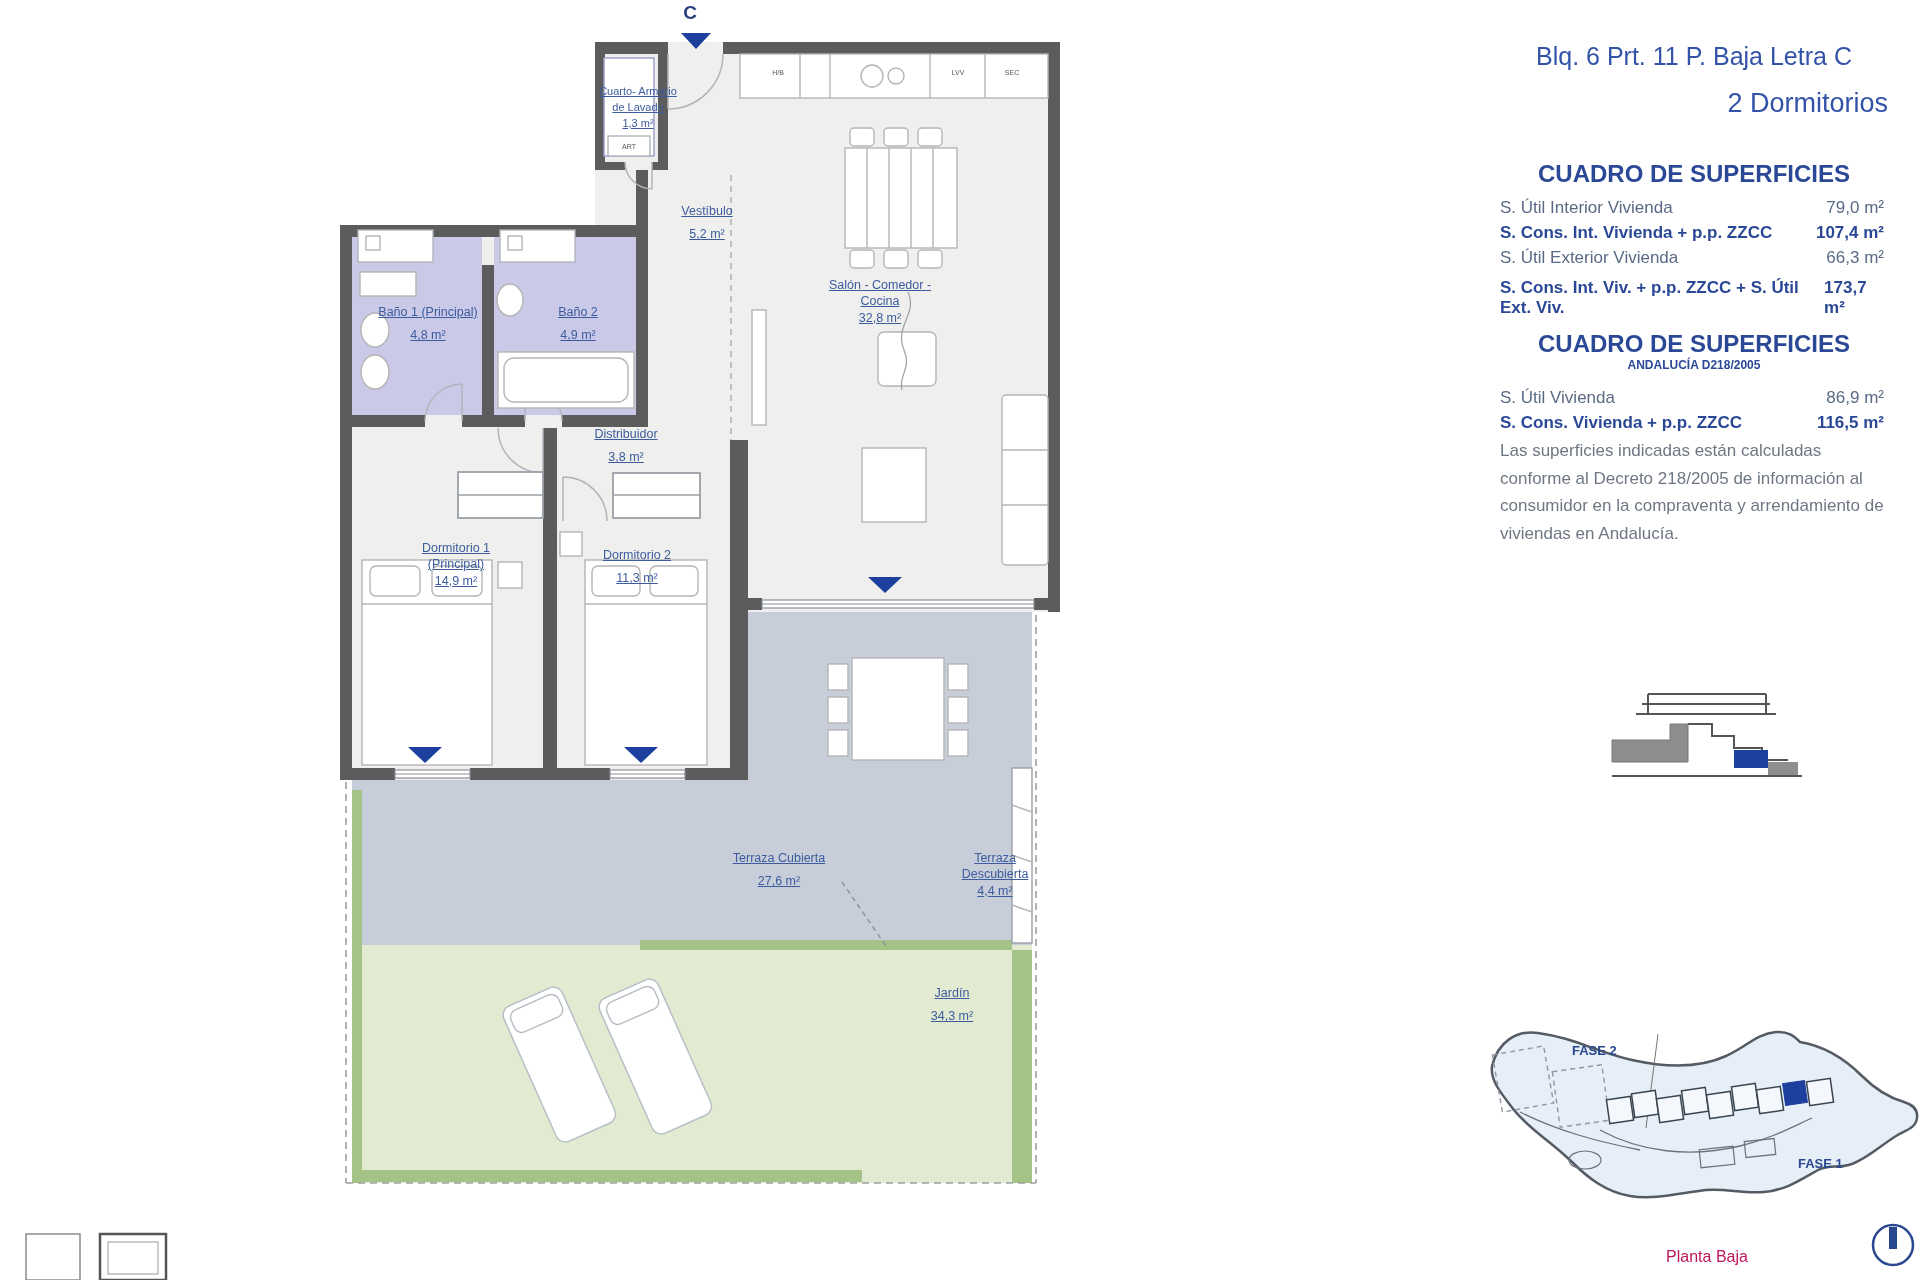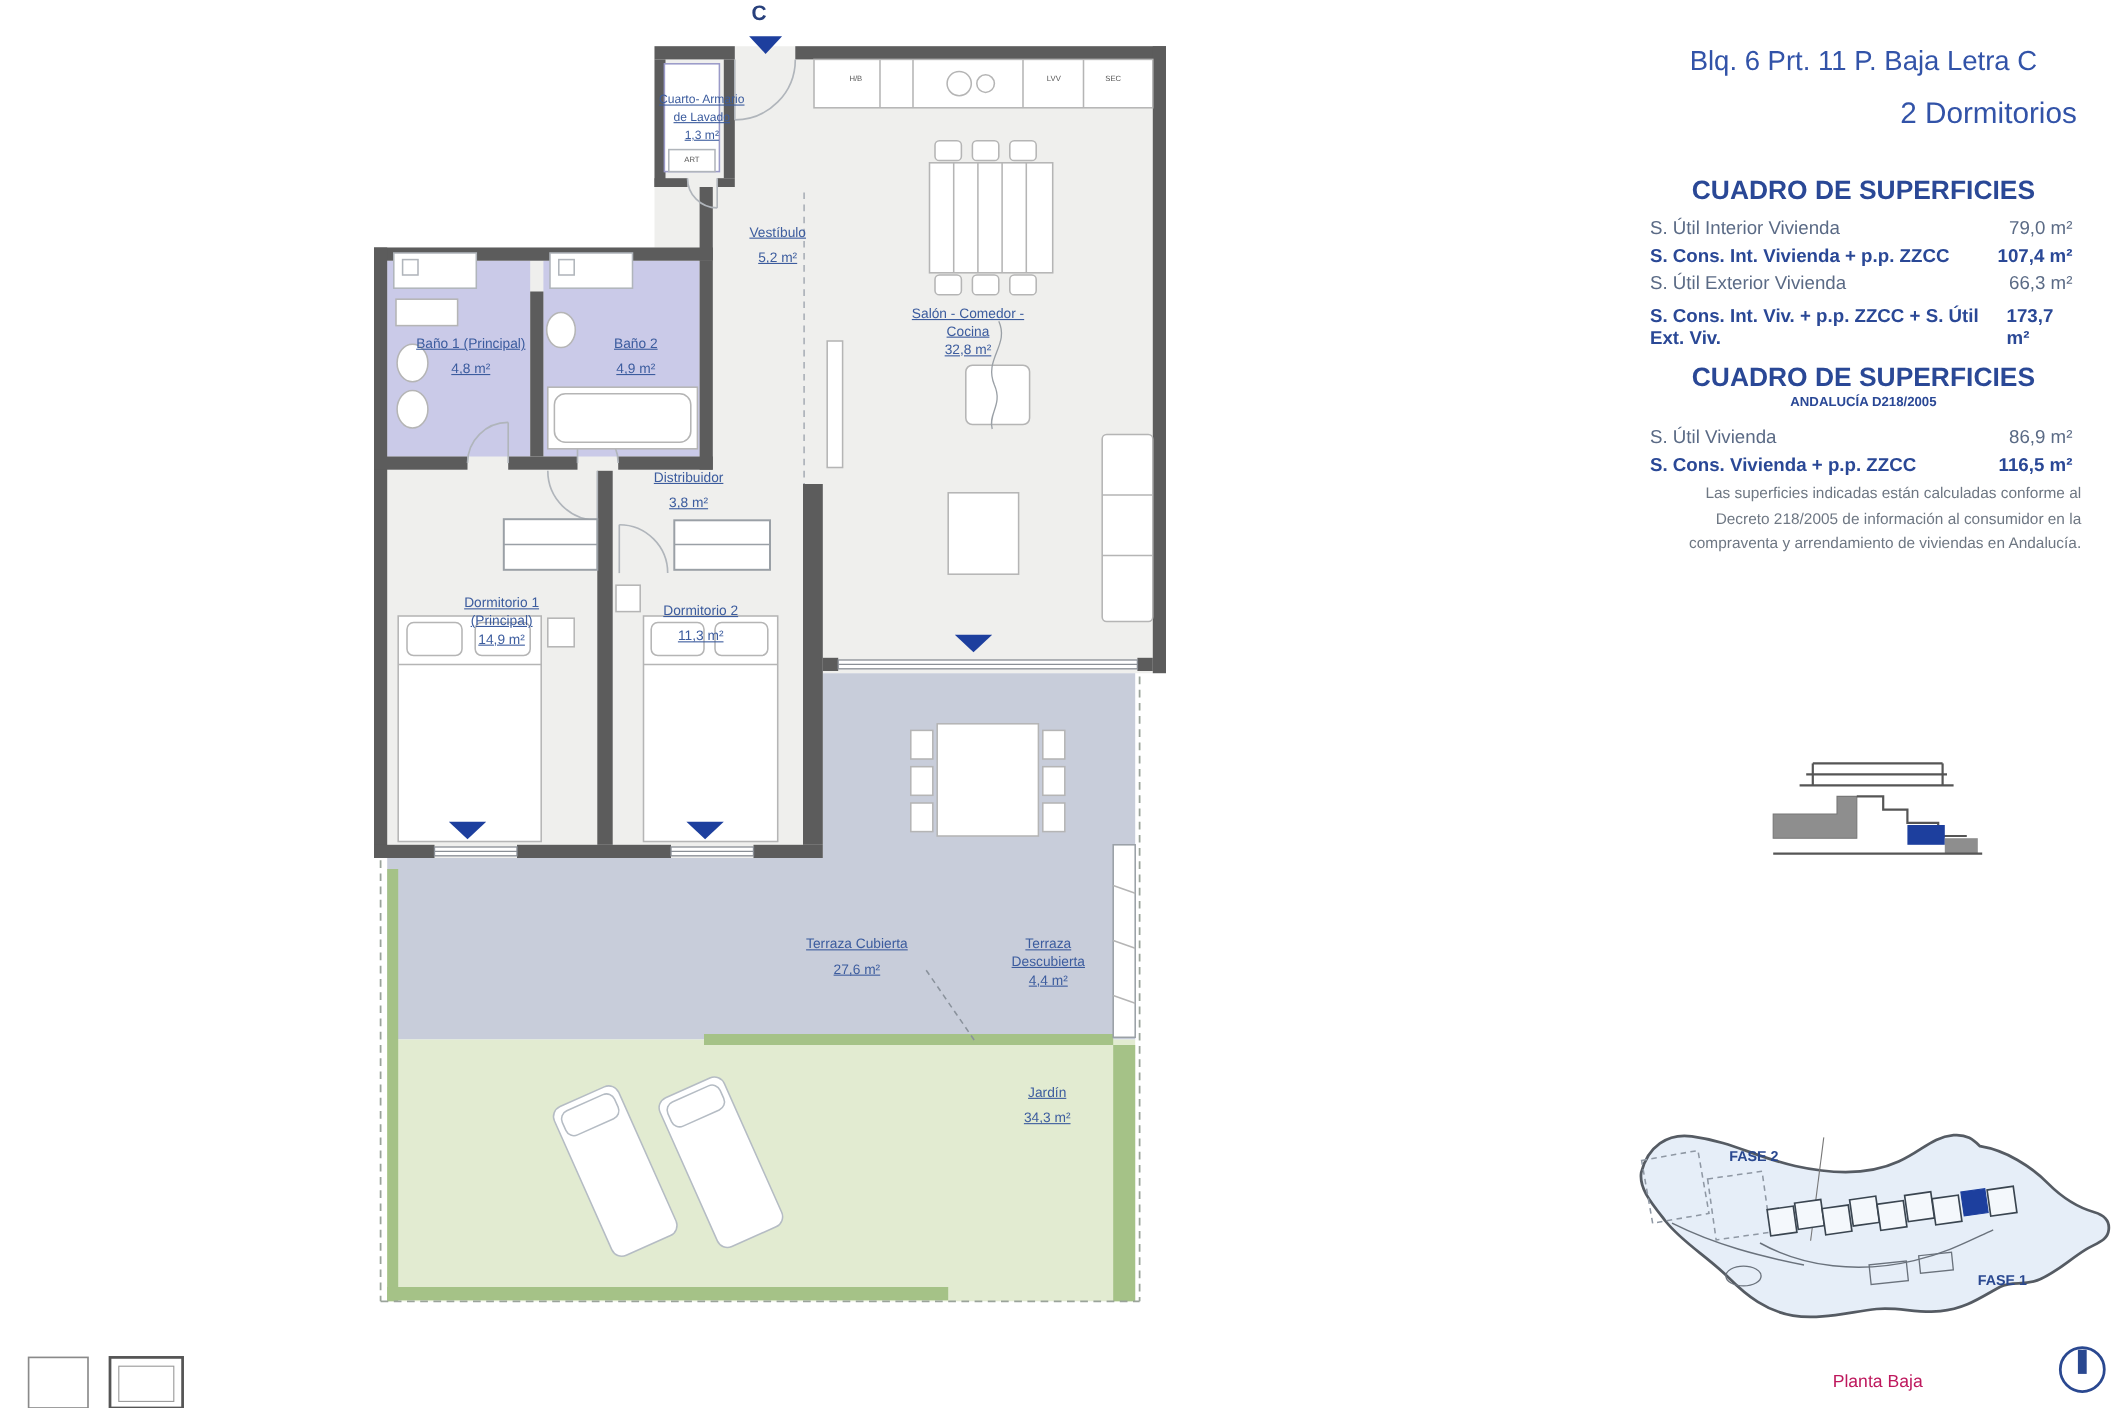--- a/index.html
+++ b/index.html
@@ -19,22 +19,22 @@
     font-size:25px;color:#3253a8;}
   .panel-subtitle{position:absolute;left:1500px;top:88px;width:388px;text-align:right;
     font-size:27px;color:#3253a8;}
   .panel-heading{position:absolute;left:1500px;width:388px;text-align:center;
     font-size:24px;font-weight:bold;color:#2a4896;}
   .panel-subheading{position:absolute;left:1500px;width:388px;text-align:center;
     font-size:12px;font-weight:bold;color:#2a4896;}
   .t-row{position:absolute;left:1500px;width:384px;display:flex;justify-content:space-between;
     font-size:17px;color:#5a6a85;}
   .t-row.bold{color:#2a4896;font-weight:bold;}
-  .panel-note{position:absolute;left:1500px;top:437px;width:392px;font-size:14px;
-    line-height:1.62;color:#6e7783;text-align:right;}
+  .panel-note{position:absolute;left:1500px;top:437px;width:392px;font-size:17px;
+    line-height:1.62;color:#6e7783;text-align:left;}
   .fase-label{position:absolute;font-size:13px;font-weight:bold;color:#2a4890;white-space:nowrap;}
   .map-caption{position:absolute;transform:translateX(-50%);left:1707px;top:1248px;
     font-size:16px;color:#be185d;}
 </style>
 </head>
 <body>
 
 <div id="stage">
 
 <svg class="plan" width="1920" height="1280" viewBox="0 0 1920 1280">
@@ -302,21 +302,21 @@
   <span>14,9 m²</span>
 </div>
 <div class="plan-label spread" style="left:637px;top:544px">
   <span>Dormitorio 2</span>
   <span>11,3 m²</span>
 </div>
 <div class="plan-label spread" style="left:779px;top:847px">
   <span>Terraza Cubierta</span>
   <span>27,6 m²</span>
 </div>
-<div class="plan-label" style="left:953px;top:850px">
+<div class="plan-label" style="left:995px;top:850px">
   <span>Terraza</span>
   <span>Descubierta</span>
   <span>4,4 m²</span>
 </div>
 <div class="plan-label spread" style="left:952px;top:982px">
   <span>Jardín</span>
   <span>34,3 m²</span>
 </div>
 
 <div class="appliance" style="left:778px;top:72px">H/B</div>

